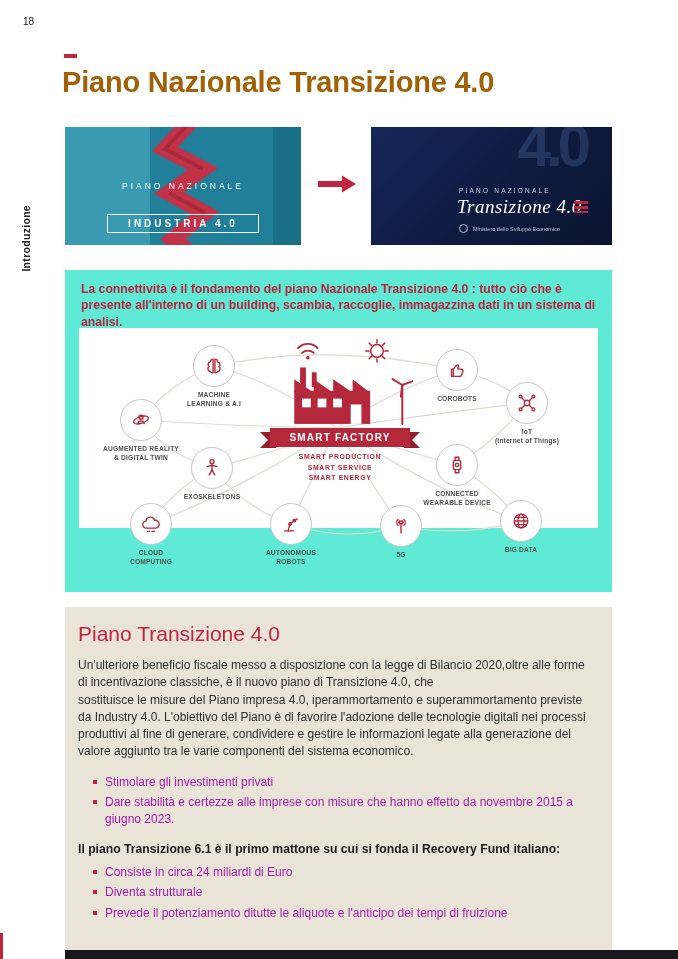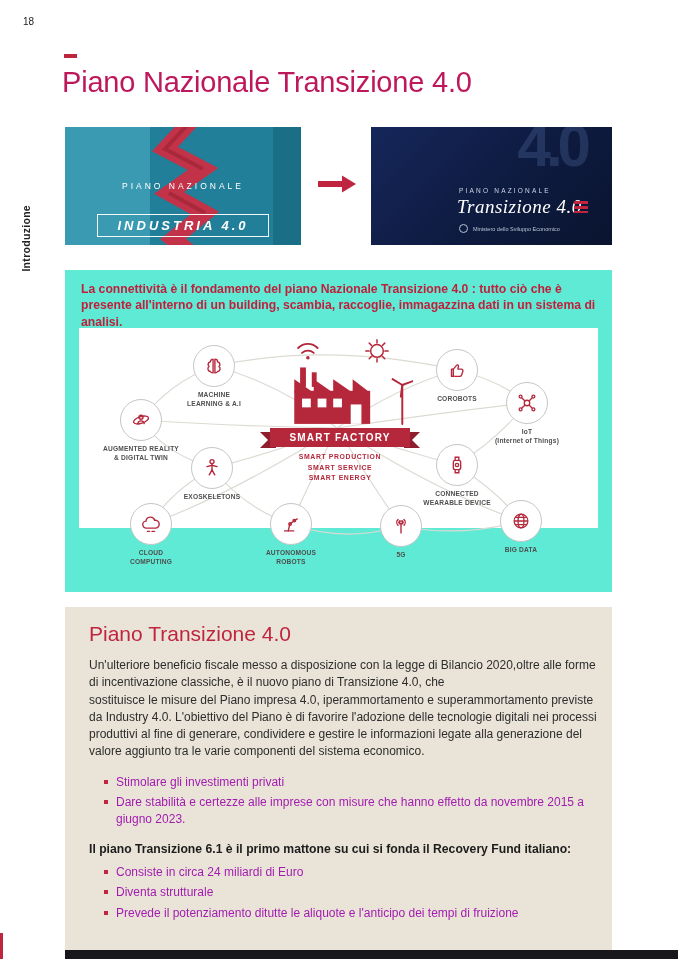--- a/index.html
+++ b/index.html
@@ -9,35 +9,35 @@
     font-family:"Liberation Sans", sans-serif; overflow:hidden; margin:0 auto;
   }
   .page-number { position:absolute; left:23px; top:16px; font-size:10px; color:#222; }
   .sidebar-label {
     position:absolute; left:20px; top:205px;
     writing-mode:vertical-rl; transform:rotate(180deg);
     font-size:10.5px; color:#222; letter-spacing:.3px; font-weight:700;
   }
   .red-dash { position:absolute; left:64px; top:54px; width:13px; height:4px; background:#c0253f; }
   .title {
-    position:absolute; left:62px; top:66px; font-size:29px; font-weight:400;
-    color:#be185d; letter-spacing:-.2px;
+    position:absolute; left:62px; top:66px; font-size:29px; font-weight:700;
+    color:#a16207; letter-spacing:-.2px;
   }
 
   
   .img-left {
     position:absolute; left:65px; top:127px; width:236px; height:118px; overflow:hidden;
     background:linear-gradient(90deg,#3a9ab2 0%,#3a9ab2 36%,#217f99 36%,#217f99 88%,#1a6e86 88%);
   }
   .img-left svg.ribbon { position:absolute; left:0; top:0; }
   .img-left-text { position:absolute; left:0; right:0; top:54px; text-align:center; color:#fff; }
   .img-left-line1 { font-size:8.5px; letter-spacing:3px; }
   .img-left-line2 {
     display:inline-block; margin-top:5px; border:1px solid rgba(255,255,255,.95);
-    padding:3px 20px; font-size:13px; font-weight:700; letter-spacing:3px;font-style:italic;
+    padding:3px 20px; font-size:10px; font-weight:700; letter-spacing:3px;
   }
   .arrow-wrap { position:absolute; left:316px; top:174px; }
   .img-right {
     position:absolute; left:371px; top:127px; width:241px; height:118px; overflow:hidden;
     background:linear-gradient(135deg,#15265a 0%,#0e1b40 55%,#0a142f 100%);
   }
   .watermark {
     position:absolute; right:26px; top:-16px; font-size:60px; font-weight:700;
     color:rgba(120,160,220,.20); letter-spacing:-5px;
   }
@@ -74,21 +74,21 @@
   .banner {
     position:relative; margin:-4px auto 5px; width:140px; height:19px; background:#b5283b;
     color:#fff; font-size:10px; font-weight:700; letter-spacing:1.2px; line-height:19px;
   }
   .banner::before, .banner::after { content:""; position:absolute; top:4px; border:8px solid #8f1f2e; z-index:-1; }
   .banner::before { left:-10px; border-left-color:transparent; }
   .banner::after  { right:-10px; border-right-color:transparent; }
   .center-lines div { font-size:6.9px; font-weight:700; color:#b5283b; letter-spacing:.6px; line-height:1.55; }
 
   
-  .plan-box { position:absolute; left:65px; top:607px; width:547px; height:352px; background:#eae4d8;padding-left:11px; }
+  .plan-box { position:absolute; left:65px; top:607px; width:547px; height:352px; background:#eae4d8; }
   .plan-inner { padding:15px 15px 0 13px; }
   .plan-title { font-size:21px; font-weight:400; color:#c0253f; margin:0 0 11px; }
   .plan-paragraph { font-size:12px; line-height:1.44; color:#2d2d2d; margin:0 0 13px; white-space:pre-line; }
   .bold-label { font-size:12.2px; font-weight:700; color:#1c1c1c; margin:0 0 8px; }
   .bullet-list { list-style:none; margin:0 0 13px; padding-left:15px; }
   .bullet-list li { display:flex; gap:8px; font-size:12px; line-height:1.45; color:#a21caf; margin-bottom:3px; }
   .bullet { width:4px; height:4px; background:#c0253f; margin-top:6px; flex:none; }
 
   .bottom-bar { position:absolute; left:65px; top:950px; right:0; height:9px; background:#17171c; }
   .corner-mark { position:absolute; left:0; top:933px; width:3px; height:26px; background:#c0253f; }

